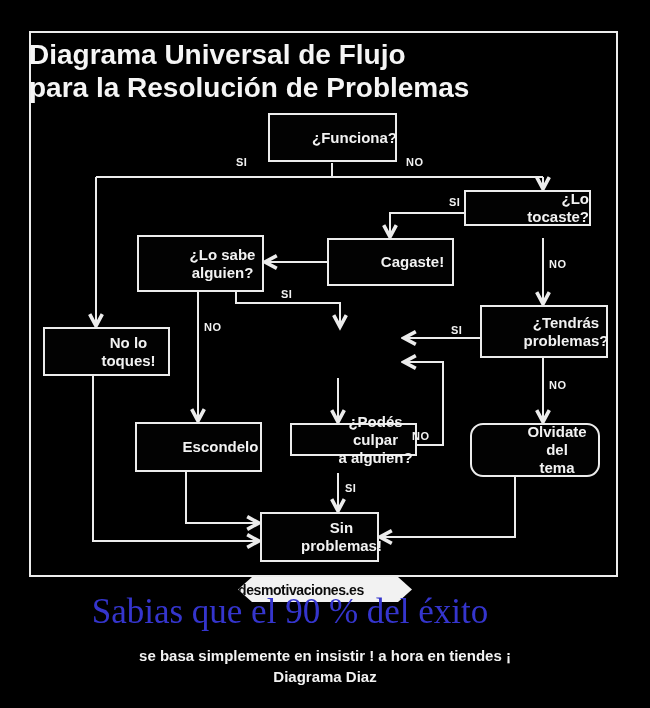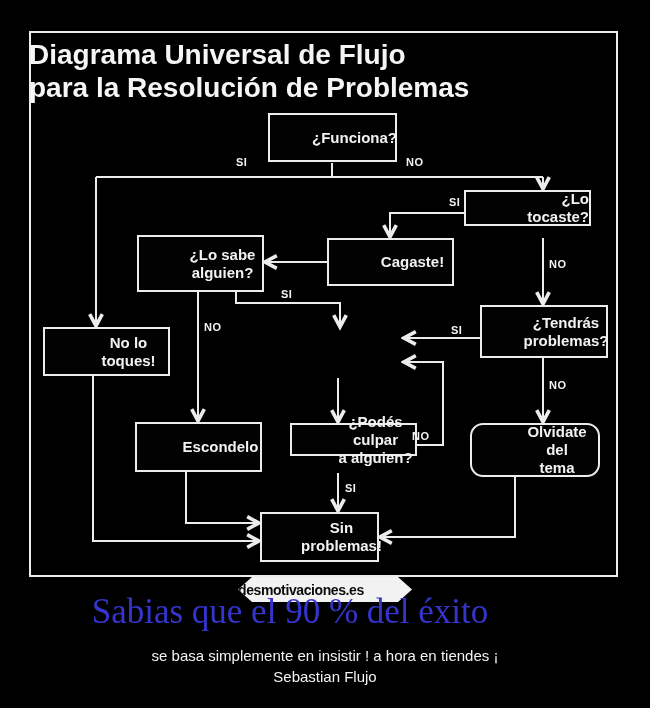--- a/index.html
+++ b/index.html
@@ -43,21 +43,21 @@
     font-size:14px; font-weight:bold; letter-spacing:-0.4px;margin-top:8px;
   }
 
   .caption-title {
     position:absolute; left:0; top:592px; width:580px; text-align:center;
     font-family:"Liberation Serif", serif; font-size:35px; line-height:40px;
     color:#3535cd;
   }
   .caption-sub {
     position:absolute; left:0; top:645px; width:650px; text-align:center;
-    color:#f2f2f2; font-size:15px; font-weight:normal; line-height:21px;
+    color:#f2f2f2; font-size:15px; font-weight:bold; line-height:21px;
   }
   .caption-sub div { display:block; }
 </style>
 </head>
 <body>
 
 <div class="poster">
 
   <div class="frame"></div>
 
@@ -134,16 +134,16 @@
   <span class="edge-label" style="left:412px; top:430px;">NO</span>
   <span class="edge-label" style="left:345px; top:482px;">SI</span>
 
   <div class="banner">
     <span>desmotivaciones.es</span>
   </div>
 
   <div class="caption-title">Sabias que el 90 % del éxito</div>
   <div class="caption-sub">
     <div>se basa simplemente en insistir ! a hora en tiendes ¡</div>
-    <div>Sebastian Flujo</div>
+    <div>Diagrama Diaz</div>
   </div>
 
 </div>
 
 </body></html>

